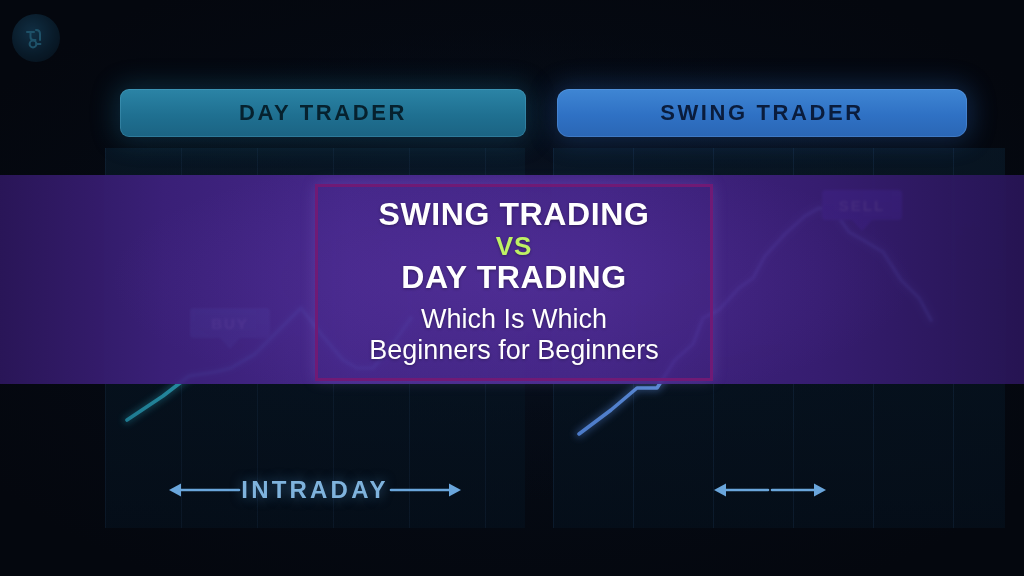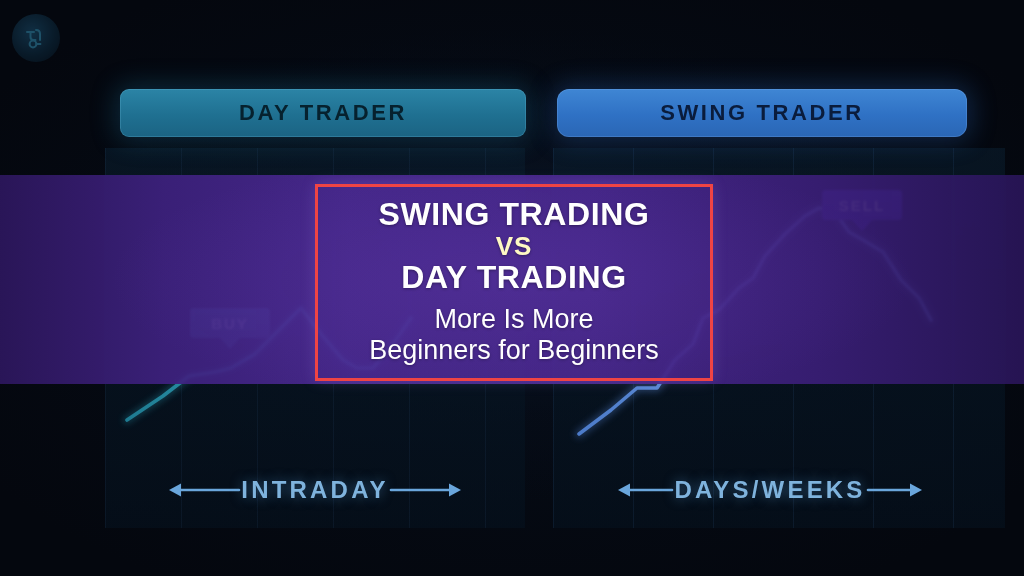--- a/index.html
+++ b/index.html
@@ -139,31 +139,31 @@
     backdrop-filter:blur(1px);
   }
   .overlay-band::after {
     content:""; position:absolute; inset:0;
     background:radial-gradient(ellipse 560px 180px at 50% 50%, rgba(118,70,200,.22) 0%, rgba(60,30,120,0) 72%);
     pointer-events:none;
   }
 
   .title-frame {
     position:absolute; left:315px; top:184px; width:398px; height:197px;
-    border:3px solid #ef4444;
+    border:3px solid #701a75;
     display:flex; flex-direction:column; align-items:center; justify-content:center;
     box-shadow:0 0 14px rgba(180,150,255,.18);
   }
   .t-main {
     color:#ffffff; font-weight:800; font-size:32px;
     letter-spacing:.6px; line-height:1.06; text-align:center;
     text-shadow:0 1px 3px rgba(0,0,0,.35);
   }
   .t-vs {
-    color:#fef9c3; font-weight:800; font-size:26px;
+    color:#bef264; font-weight:800; font-size:26px;
     letter-spacing:1px; line-height:1.12; text-align:center;
     text-shadow:0 1px 3px rgba(0,0,0,.35);
   }
   .t-sub {
     color:#ffffff; font-weight:400; font-size:27px;
     line-height:1.18; text-align:center; margin-top:9px;
     text-shadow:0 1px 3px rgba(0,0,0,.3);
   }
 </style>
 </head>
@@ -250,30 +250,29 @@
       <path d="M72 9 L60 2.5 L60 15.5 Z" fill="#6aa6dc"></path>
       <path d="M2 9 H61" stroke="#6aa6dc" stroke-width="2.6" stroke-linecap="round"></path>
     </svg>
   </div>
 
   <div class="timeframe tf-right">
     <svg class="arrow" width="58" height="18" viewBox="0 0 58 18">
       <path d="M2 9 L14 2.5 L14 15.5 Z" fill="#6aa6dc"></path>
       <path d="M13 9 H56" stroke="#6aa6dc" stroke-width="2.6" stroke-linecap="round"></path>
     </svg>
-    <span class="tf-label">DAYS/WEEKS</span>
     <svg class="arrow" width="58" height="18" viewBox="0 0 58 18">
       <path d="M56 9 L44 2.5 L44 15.5 Z" fill="#6aa6dc"></path>
       <path d="M2 9 H45" stroke="#6aa6dc" stroke-width="2.6" stroke-linecap="round"></path>
     </svg>
   </div>
 
   <div class="overlay-band"></div>
 
   <div class="title-frame">
     <div class="t-main">SWING TRADING</div>
     <div class="t-vs">VS</div>
     <div class="t-main">DAY TRADING</div>
-    <div class="t-sub">More Is More</div>
+    <div class="t-sub">Which Is Which</div>
     <div class="t-sub" style="margin-top:0">Beginners for Beginners</div>
   </div>
 
 </div>
 
 </body></html>

